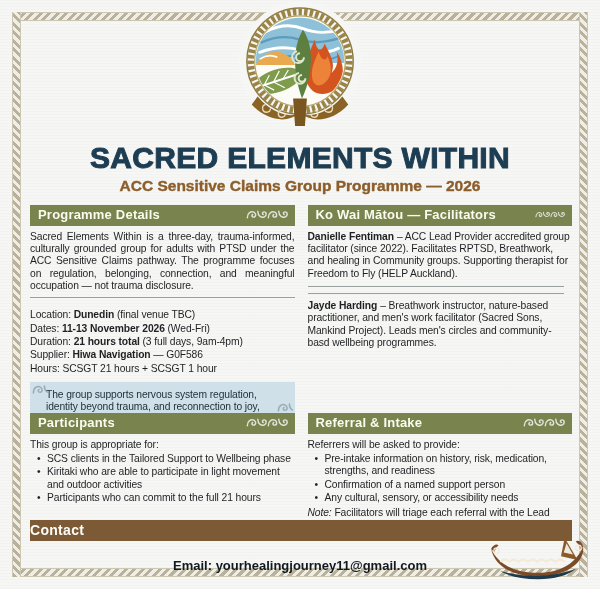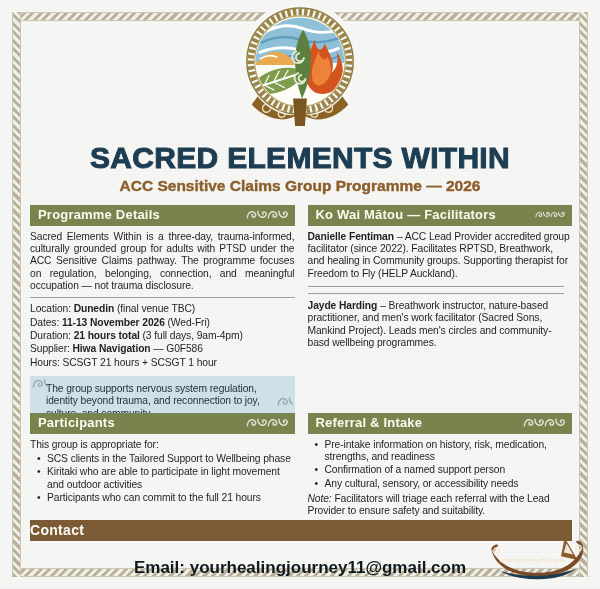--- a/index.html
+++ b/index.html
@@ -31,21 +31,21 @@
   .cols{position:absolute;top:205px;left:30px;right:28px;display:flex;gap:13px;z-index:2;}
   .col{flex:1;font-size:10.3px;line-height:1.2;letter-spacing:-0.1px;}
   .col-top{height:208px;overflow:hidden;}
 
   .sec-h{display:flex;justify-content:space-between;align-items:center;
     background:#78834d;color:#fbfbef;font-weight:bold;font-size:13px;
     padding:2px 7px 3px 8px;margin-bottom:5px;letter-spacing:.2px;}
   .sec-h svg{color:rgba(255,255,255,.78);flex:none;}
 
   .intro{margin:0 0 5px 0;text-align:justify;}
-  .info-block{border-top:1px solid #98a0a2;padding-top:5px;margin-bottom:7px;}
+  .info-block{border-top:1px solid #98a0a2;padding-top:11px;margin-bottom:7px;}
   .info-line{margin-bottom:1px;}
   .info-line b{letter-spacing:-0.1px;}
 
   .highlight{position:relative;background:#cfe0e9;padding:7px 10px 7px 16px;color:#20323c;}
   .highlight .k1{position:absolute;top:2px;left:2px;color:rgba(85,110,122,.45);}
   .highlight .k3{position:absolute;top:40%;right:2px;color:rgba(85,110,122,.45);}
 
   .lead{margin:2px 0 2px 0;}
   ul.blist{margin:0 0 0 6px;padding:0;list-style:none;}
   ul.blist li{position:relative;padding-left:11px;margin-bottom:1px;}
@@ -54,21 +54,21 @@
   .person{margin:0;}
   .person b{margin-right:3px;}
   .divider{border:none;border-top:1px solid #9aa0a0;margin:6px 2px 6px 0;width:97%;}
 
   .note{margin:3px 0 0 0;}
   .note i{font-style:italic;}
 
   .contact-bar{position:absolute;top:520px;left:30px;right:28px;height:21px;z-index:2;
     background:#7d5a36;color:#fdfcf6;text-align:left;font-weight:bold;font-size:14px;line-height:21px;letter-spacing:.3px;}
   .contact-l1{position:absolute;top:546px;left:0;width:100%;text-align:center;z-index:2;font-size:10.5px;color:#17313f;}
-  .contact-l2{position:absolute;top:558px;left:0;width:100%;text-align:center;z-index:2;font-size:17px;font-weight:bold;color:#101a20;}
+  .contact-l2{position:absolute;top:558px;left:0;width:100%;text-align:center;z-index:2;font-size:13px;font-weight:bold;color:#101a20;}
 
   .waka{position:absolute;right:10px;bottom:3px;z-index:3;}
 </style>
 </head>
 <body>
 
 <svg width="0" height="0" style="position:absolute">
   <defs>
     <symbol id="koru-sym" viewBox="0 0 64 16">
       <g fill="none" stroke="currentColor" stroke-width="2.2" stroke-linecap="round">
@@ -197,20 +197,21 @@
         <p class="person"><b>Jayde Harding</b><span>– Breathwork instructor, nature-based practitioner, and men's work facilitator (Sacred Sons, Mankind Project). Leads men's circles and community-basd wellbeing programmes.</span></p>
       </div>
 
       <div>
         <div class="sec-h">
           <span>Referral &amp; Intake</span>
           <svg width="42" height="13">
               <use href="#koru-sym" width="42" height="13"></use>
             </svg>
         </div>
+        <p class="lead">Referrers will be asked to provide:</p>
         <ul class="blist">
           <li><span>Pre-intake information on history, risk, medication, strengths, and readiness</span></li>
           <li><span>Confirmation of a named support person</span></li>
           <li><span>Any cultural, sensory, or accessibility needs</span></li>
         </ul>
         <p class="note"><i>Note:</i><span> Facilitators will triage each referral with the Lead Provider to ensure safety and suitability.</span></p>
       </div>
     </div>
   </div>
 

